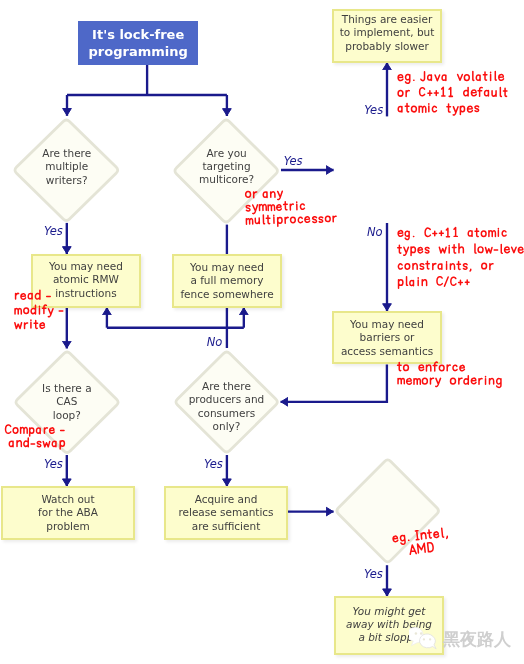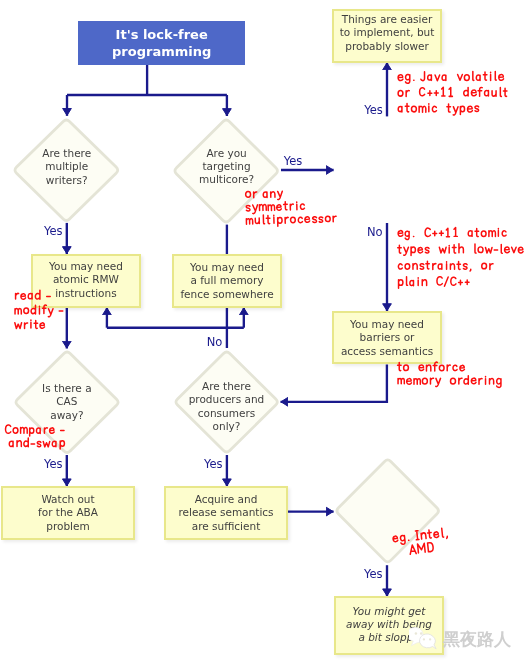--- a/index.html
+++ b/index.html
@@ -17,21 +17,21 @@
   .title-box{background:#4e68c8;}
   .title-box .txt{color:#ffffff;font-weight:bold;font-size:13px;line-height:17.2px;}
 
   .ybox{background:#fdfdcd;border:2.8px solid #e8e78a;
         box-shadow:2px 2px 3px rgba(0,0,0,0.08);}
 
   .dia{position:absolute;}
   .dia .shape{position:absolute;left:0;top:0;width:100%;height:100%;}
   .dia .txt{z-index:2;}
 
-  .elabel{position:absolute;color:#1a1a8c;font-size:11.5px;line-height:12px;white-space:pre;}
+  .elabel{position:absolute;color:#1a1a8c;font-size:11.5px;line-height:12px;white-space:pre;font-style:italic;}
 
   .wm{position:absolute;color:#c9c9c9;}
 </style>
 </head>
 <body>
 
 <div id="stage">
 
   <svg class="edges" viewBox="0 0 524 664">
     <defs>
@@ -66,21 +66,21 @@
       <path d="M66.8,455.0 L66.8,486.3" marker-end="url(#ah)"></path>
 
       <path d="M226.9,455.0 L226.9,486.3" marker-end="url(#ah)"></path>
 
       <path d="M286.0,511.6 L333.6,511.6" marker-end="url(#ah)"></path>
 
       <path d="M387.0,565.2 L387.0,596.3" marker-end="url(#ah)"></path>
     </g>
   </svg>
 
-  <div class="node title-box" style="left:78.2px;top:21.1px;width:167px;height:43.5px;">
+  <div class="node title-box" style="left:78.2px;top:21.1px;width:120px;height:43.5px;">
     <div class="txt">It's lock-free
 programming</div>
   </div>
 
   <div class="node ybox" style="left:332.0px;top:9.1px;width:110.1px;height:53.7px;">
     <div class="txt" style="transform:translateY(calc(-50% + -3.2px));">Things are easier
 to implement, but
 probably slower</div>
   </div>
 
@@ -138,21 +138,21 @@
 multicore?</div>
   </div>
 
 
   <div class="node dia" style="left:12.8px;top:348.5px;width:108.1px;height:106.5px;">
     <svg class="shape" viewBox="0 0 108.1 106.5">
       <path d="M50.92,4.49 Q54.05,1.40 57.18,4.49 L103.57,50.16 Q106.70,53.25 103.57,56.34 L57.18,102.01 Q54.05,105.10 50.92,102.01 L4.53,56.34 Q1.40,53.25 4.53,50.16 Z" fill="#fdfdf4" stroke="#e4e4d6" stroke-width="2.8"></path>
     </svg>
     <div class="txt" style="transform:translateY(calc(-50% + 0.5px));">Is there a
 CAS
-away?</div>
+loop?</div>
   </div>
 
   <div class="node dia" style="left:172.8px;top:349.0px;width:107.3px;height:106.0px;">
     <svg class="shape" viewBox="0 0 107.3 106.0">
       <path d="M50.52,4.49 Q53.65,1.40 56.78,4.49 L102.77,49.91 Q105.90,53.00 102.77,56.09 L56.78,101.51 Q53.65,104.60 50.52,101.51 L4.53,56.09 Q1.40,53.00 4.53,49.91 Z" fill="#fdfdf4" stroke="#e4e4d6" stroke-width="2.8"></path>
     </svg>
     <div class="txt" style="transform:translateY(calc(-50% + 4.4px));">Are there
 producers and
 consumers
 only?</div>

